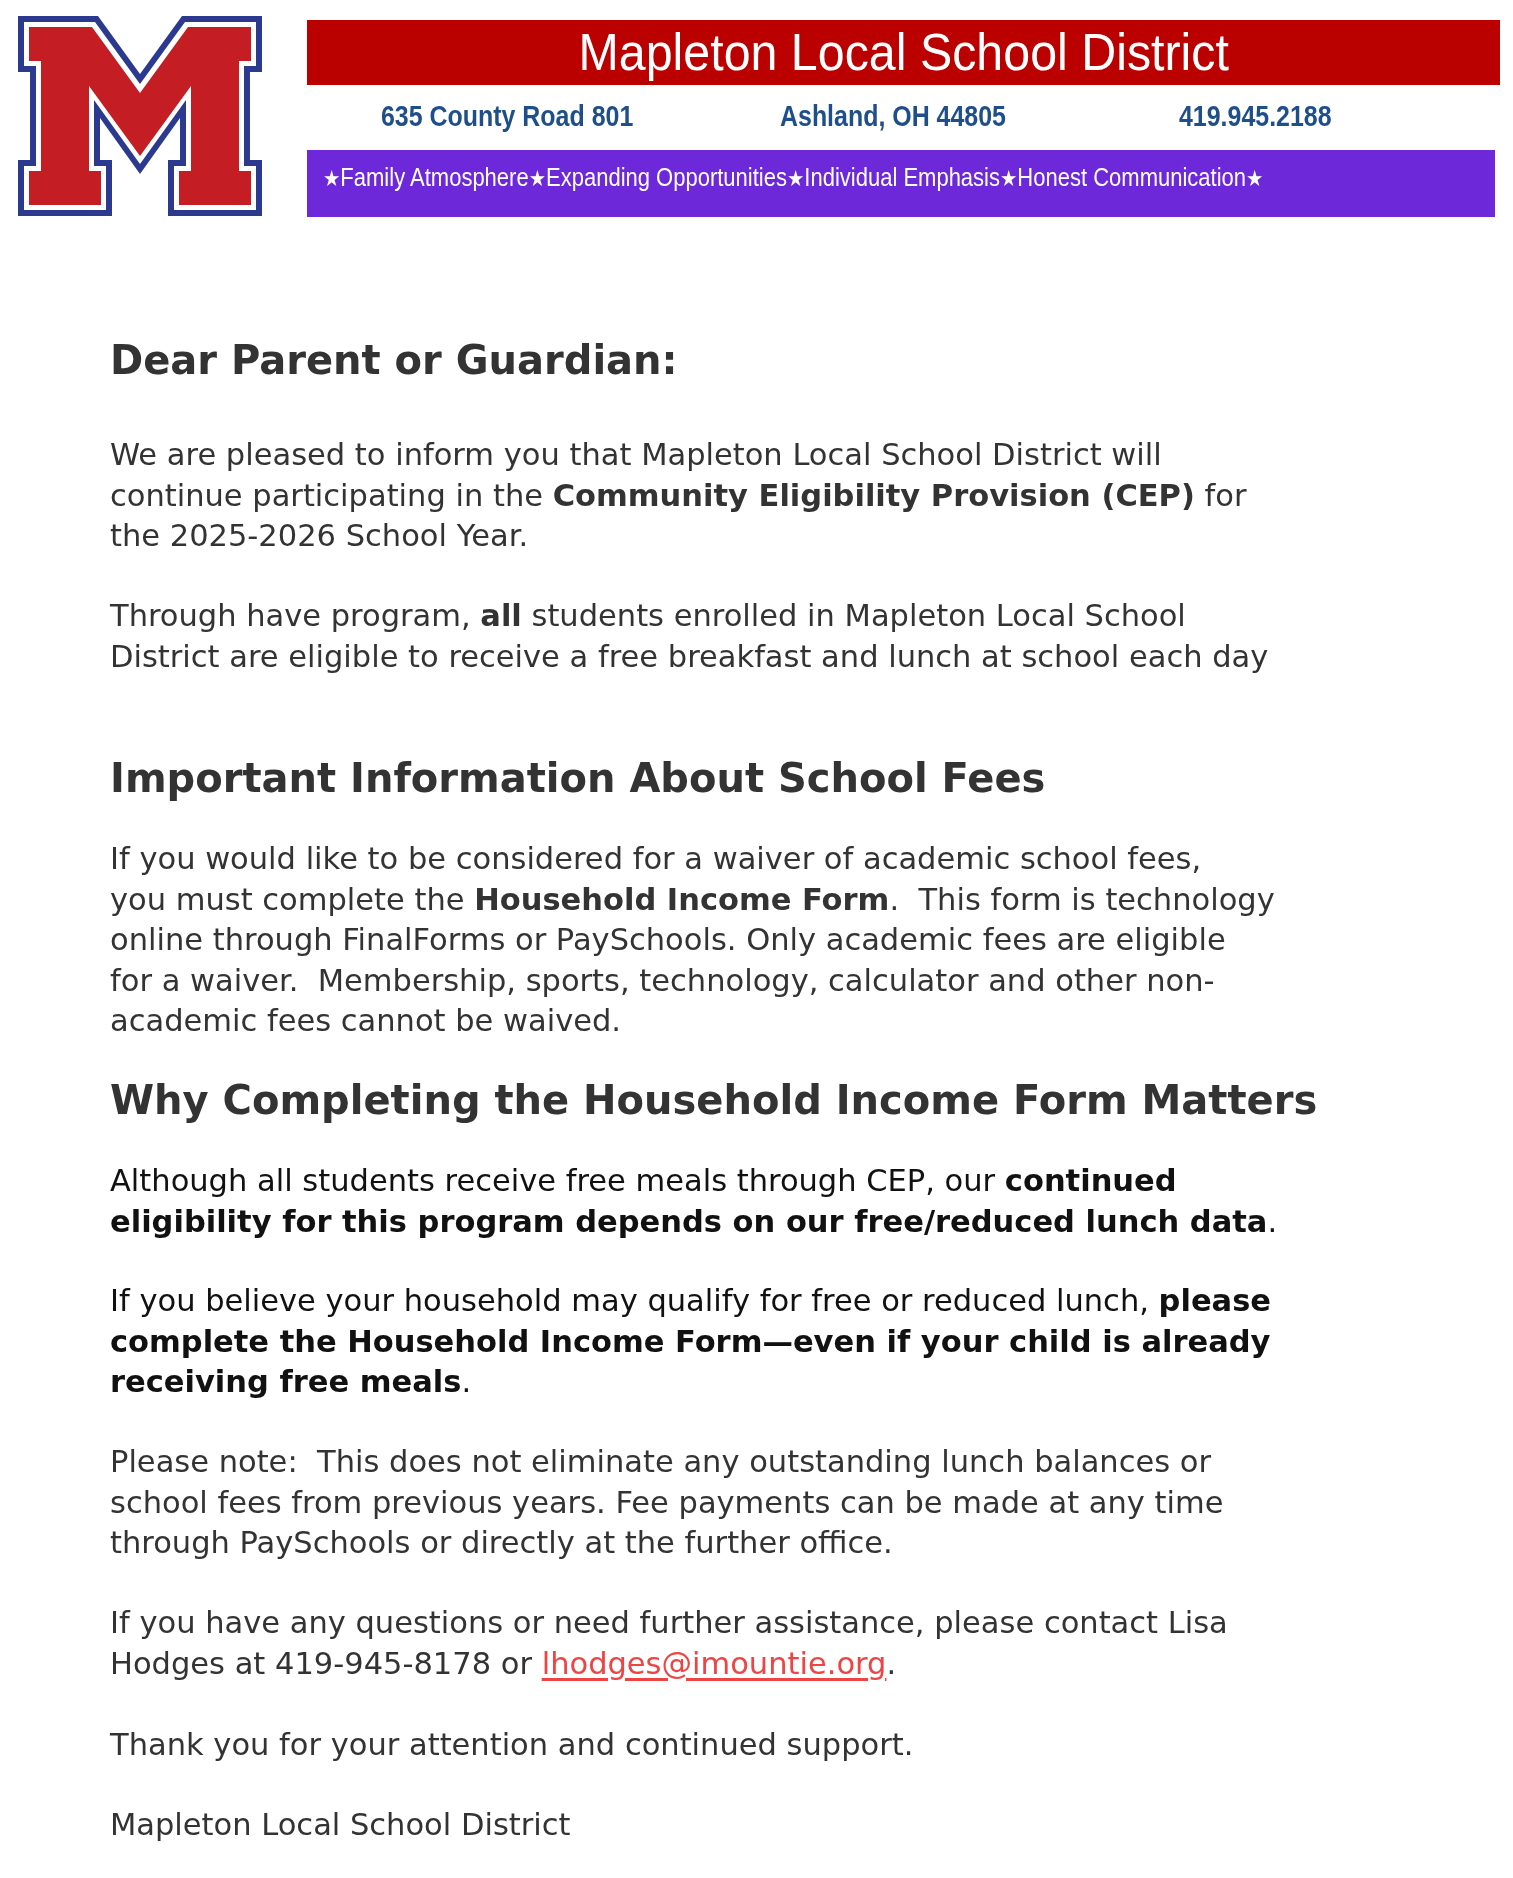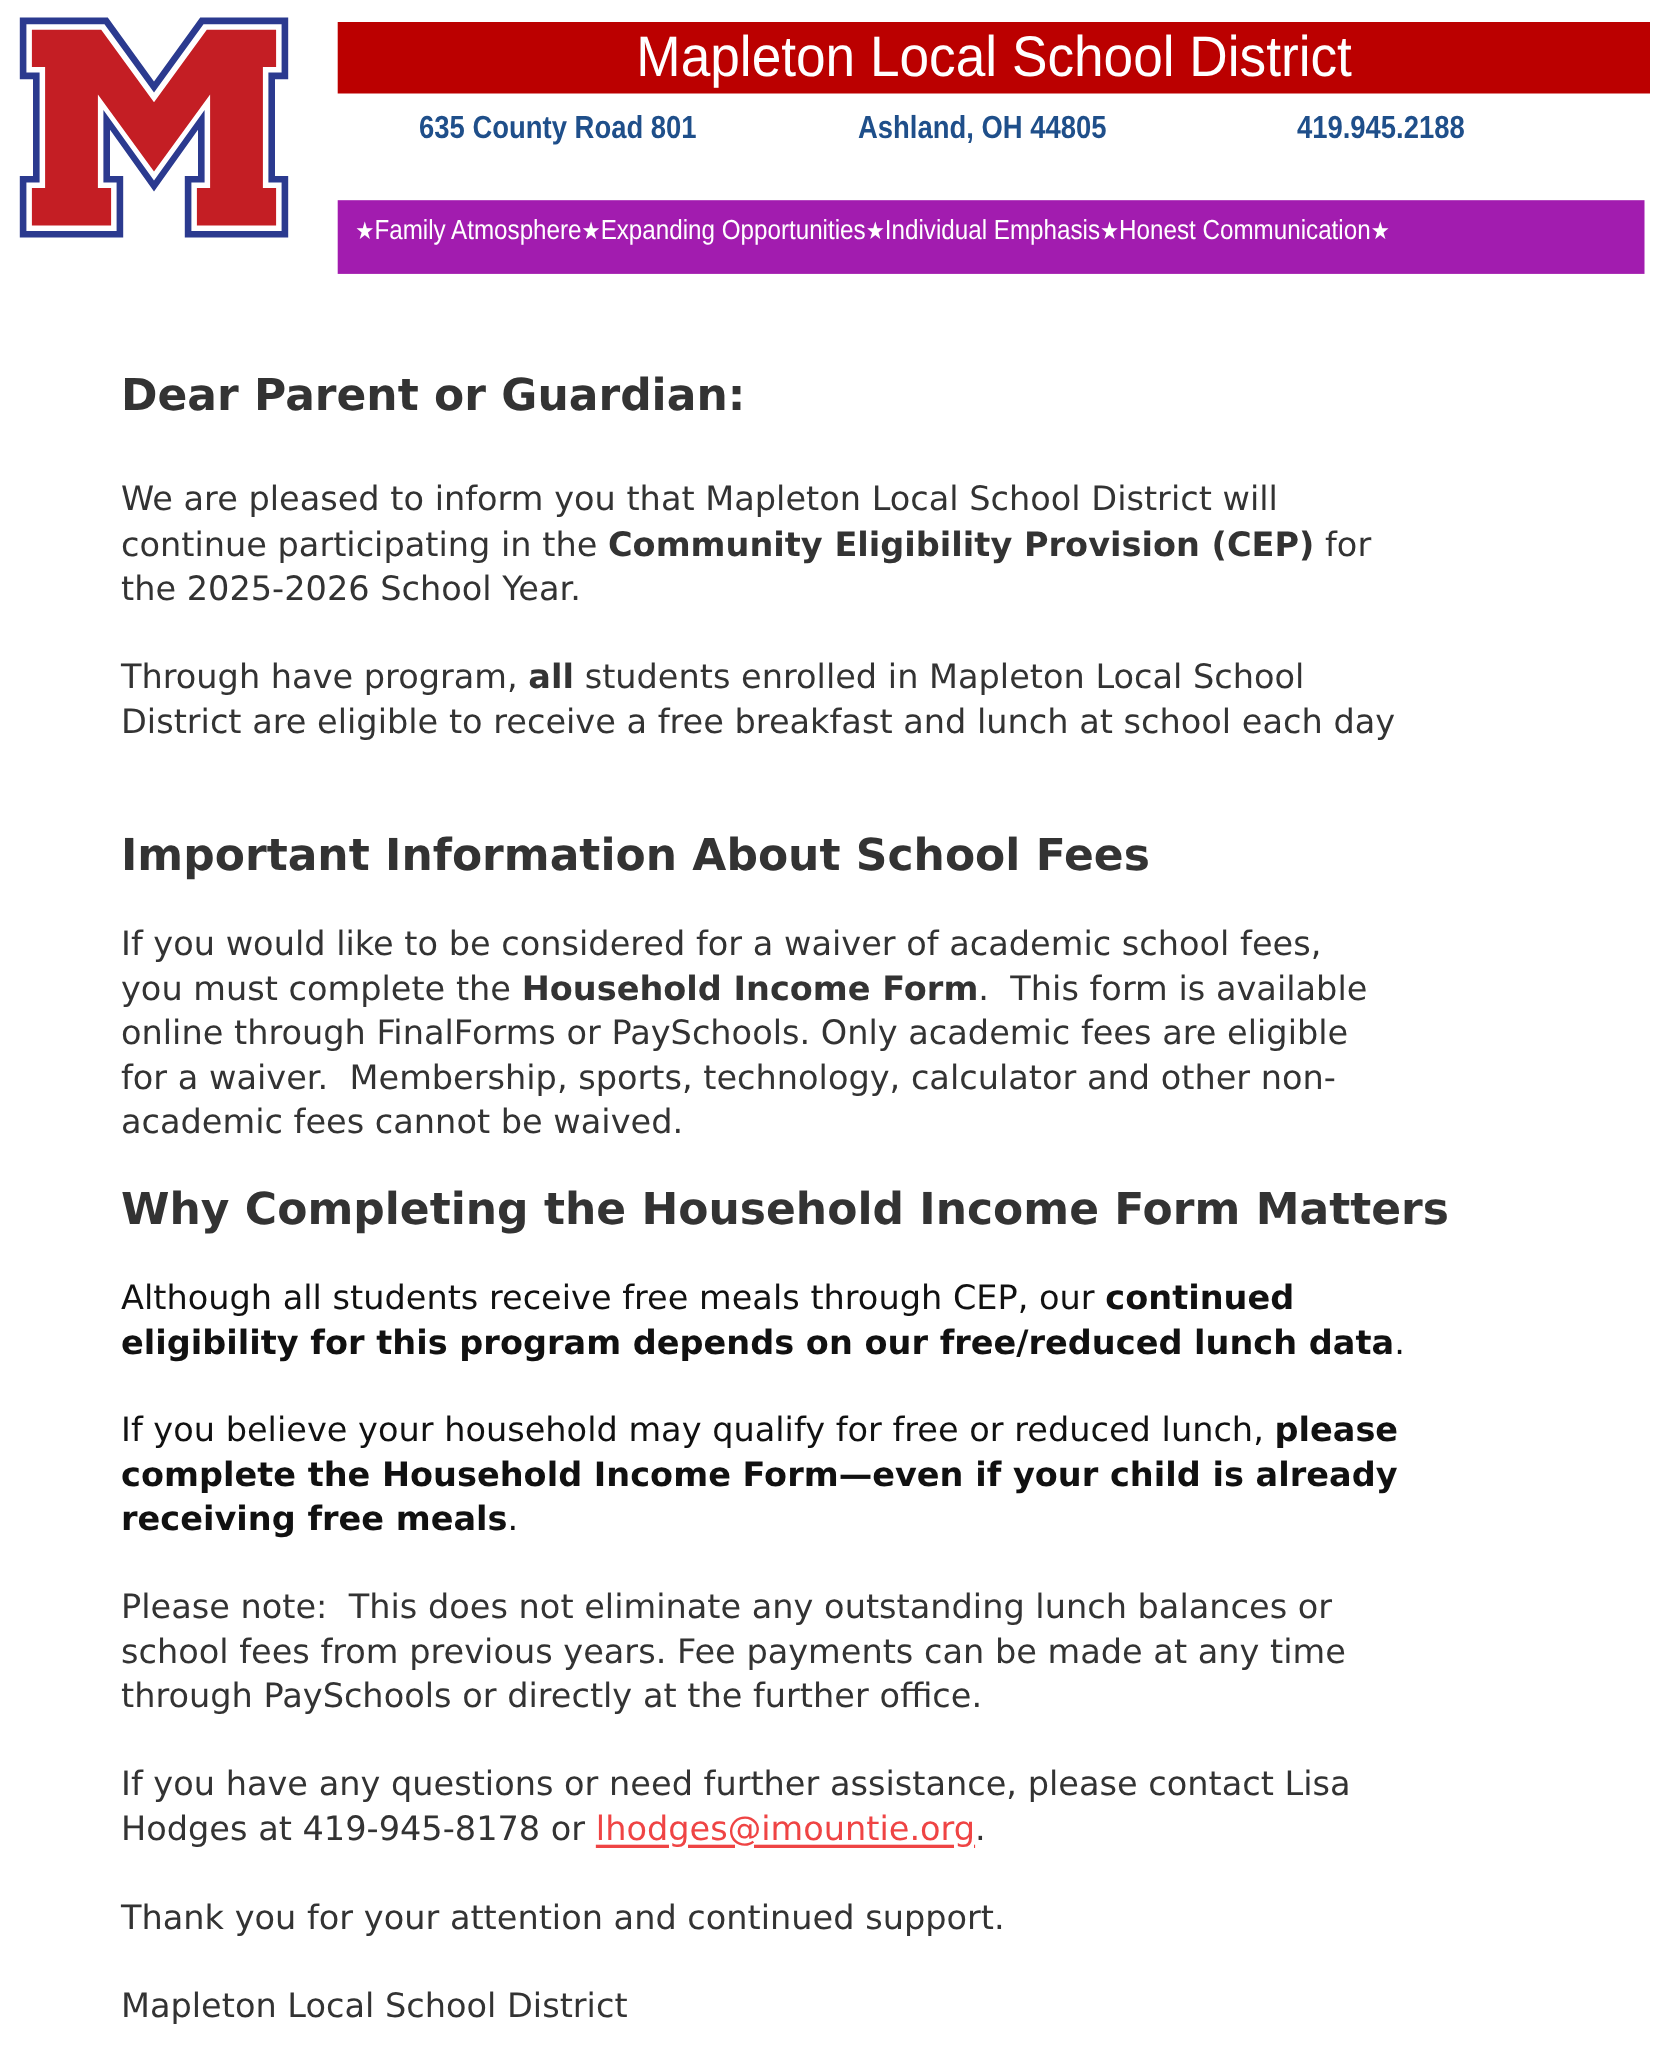--- a/index.html
+++ b/index.html
@@ -12,23 +12,23 @@
                letter-spacing: 0px; }
   .title-bar span { display: inline-block; transform: scaleX(0.93); }
   .address-row { position: absolute; left: 307px; top: 96px; width: 1193px; height: 40px;
                  font-family: "Liberation Sans", sans-serif; font-size: 29px; font-weight: bold;
                  color: #1F4F8A; }
   .address-row span { position: absolute; top: 0; line-height: 40px; transform: scaleX(0.86); transform-origin: left center; }
   .addr1 { left: 74px; }
   .addr2 { left: 473px; }
   .addr3 { left: 872px; }
   .motto-bar { position: absolute; left: 307px; top: 150px; width: 1188px; height: 67px;
-               background: #a21caf; color: #ffffff;
+               background: #6d28d9; color: #ffffff;
                font-family: "Liberation Sans", sans-serif; font-size: 25px; line-height: 54px;
-               white-space: nowrap; margin-top: 32px; }
+               white-space: nowrap; }
   .motto-inner { position: absolute; left: 16px; top: 0; transform: scaleX(0.88); transform-origin: left center; }
   .star { font-size: 22px; }
   .block { position: absolute; left: 110px; width: 1300px; font-size: 30.5px; line-height: 40.5px;
            white-space: nowrap; color: #333333; }
   .block.black { color: #111111; }
   .line { display: block; height: 40.5px; }
   b { font-weight: bold; }
   .u { text-decoration: underline; text-underline-offset: 5px; text-decoration-thickness: 3px; }
   a.email { color: #ef4444; text-decoration: underline; text-underline-offset: 4px; }
   h2 { margin: 0; font-size: 40px; line-height: 40.5px; font-weight: bold; }
@@ -72,21 +72,21 @@
   <span class="line"><span>Through have program, </span><b>all</b><span> students enrolled in Mapleton Local School</span></span>
   <span class="line">District are eligible to receive a free breakfast and lunch at school each day</span>
 </div>
 
 <div class="block" style="top:758px;">
   <h2>Important Information About School Fees</h2>
 </div>
 
 <div class="block" style="top:839px;">
   <span class="line">If you would like to be considered for a waiver of academic school fees,</span>
-  <span class="line"><span>you must complete the </span><b>Household Income Form</b><span style="white-space:pre;">.  This form is available</span></span>
+  <span class="line"><span>you must complete the </span><b>Household Income Form</b><span style="white-space:pre;">.  This form is technology</span></span>
   <span class="line">online through FinalForms or PaySchools. Only academic fees are eligible</span>
   <span class="line" style="white-space:pre;">for a waiver.  Membership, sports, technology, calculator and other non-</span>
   <span class="line">academic fees cannot be waived.</span>
 </div>
 
 <div class="block" style="top:1080px;">
   <h2>Why Completing the Household Income Form Matters</h2>
 </div>
 
 <div class="block black" style="top:1161px;">

